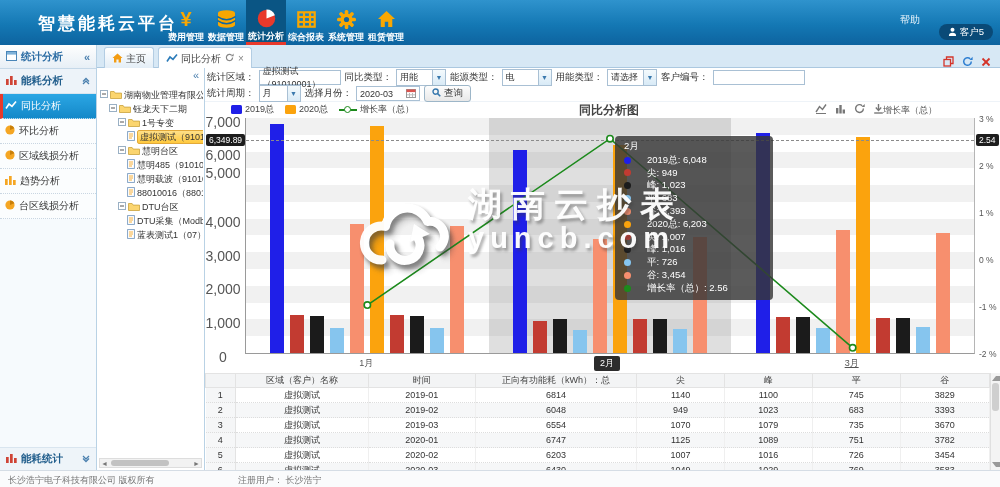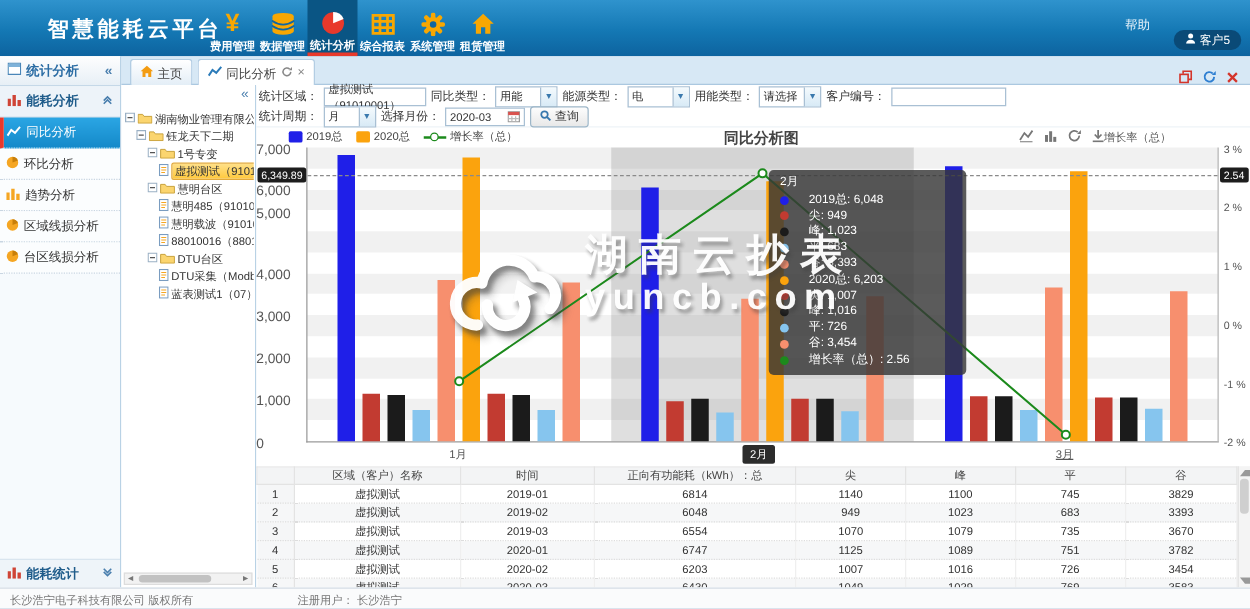--- a/index.html
+++ b/index.html
@@ -77,21 +77,21 @@
   .lg-line b{position:absolute;left:5px;top:1px;width:5px;height:5px;border-radius:50%;background:#fff;border:1.5px solid;}
   .ctools{position:absolute;left:610px;top:2px;display:flex;gap:8px;align-items:center;}
   .ctools span{cursor:pointer;display:flex;}
   .axisname{position:absolute;left:678px;top:3px;font-size:9px;color:#555;}
   .plotarea{position:absolute;left:40px;top:17px;width:728px;height:235px;
     border-left:1px solid #9a9a9a;border-bottom:1px solid #9a9a9a;border-right:1px solid #b5b5b5;box-sizing:content-box;}
   .band{position:absolute;left:0;width:100%;background:rgba(0,0,0,0.055);}
   .hl{position:absolute;top:0;height:100%;background:rgba(130,130,130,0.26);}
   .bar{position:absolute;cursor:pointer;}
   .dash{position:absolute;left:0;width:100%;border-top:1px dashed #8a8a8a;}
-  .yl{position:absolute;left:0;width:36px;text-align:left;font-size:11px;color:#555;}
+  .yl{position:absolute;left:0;width:36px;text-align:center;font-size:14px;color:#555;}
   .yr{position:absolute;left:774px;font-size:8.5px;color:#555;white-space:nowrap;}
   .xl{position:absolute;width:44px;text-align:center;font-size:9px;color:#555;}
   .badge{position:absolute;background:#1d1d1d;color:#fff;font-size:8.5px;padding:1px 3px;border-radius:2px;white-space:nowrap;z-index:6;}
   .xbadge{position:absolute;background:#2c2c2c;color:#fff;font-size:9px;padding:1px 6px;border-radius:2px;z-index:6;}
   .linesvg{position:absolute;left:0;top:0;overflow:visible;}
   .tooltip{position:absolute;left:410px;top:35px;width:158px;background:rgba(55,55,55,0.82);border-radius:4px;
     padding:4px 9px 5px 9px;color:#fff;font-size:9.5px;line-height:12.8px;z-index:40;box-sizing:border-box;}
   .tt-title{font-size:9.5px;margin-bottom:1px;}
   .tt-row{display:flex;align-items:center;gap:16px;white-space:nowrap;}
   .dot{width:7px;height:7px;border-radius:50%;display:inline-block;flex:none;}
@@ -286,35 +286,35 @@
           <span>同比分析</span>
         </div>
         <div class="sb-item">
           <span><svg width="10" height="10">
               <circle cx="5" cy="5" r="4.6" fill="#f5a623"></circle>
               <path d="M5 5 L5 0.4 A4.6 4.6 0 0 1 9.3 3.3 Z" fill="#c87f0a"></path>
             </svg></span>
           <span>环比分析</span>
         </div>
         <div class="sb-item">
+          <span><svg width="10" height="10">
+              <circle cx="5" cy="5" r="4.6" fill="#f5a623"></circle>
+              <path d="M5 5 L5 0.4 A4.6 4.6 0 0 1 9.3 3.3 Z" fill="#c87f0a"></path>
+            </svg></span>
+          <span>区域线损分析</span>
+        </div>
+        <div class="sb-item">
           <span><svg width="11" height="10">
               <g fill="#f5a623">
                 <rect x="0" y="4" width="2.7" height="6"></rect>
                 <rect x="4" y="1" width="2.7" height="9"></rect>
                 <rect x="8" y="5" width="2.7" height="5"></rect>
               </g>
             </svg></span>
           <span>趋势分析</span>
-        </div>
-        <div class="sb-item">
-          <span><svg width="10" height="10">
-              <circle cx="5" cy="5" r="4.6" fill="#f5a623"></circle>
-              <path d="M5 5 L5 0.4 A4.6 4.6 0 0 1 9.3 3.3 Z" fill="#c87f0a"></path>
-            </svg></span>
-          <span>区域线损分析</span>
         </div>
         <div class="sb-item">
           <span><svg width="10" height="10">
               <circle cx="5" cy="5" r="4.6" fill="#f5a623"></circle>
               <path d="M5 5 L5 0.4 A4.6 4.6 0 0 1 9.3 3.3 Z" fill="#c87f0a"></path>
             </svg></span>
           <span>台区线损分析</span>
         </div>
       </div>
     <div class="sb-bottom" id="sb-bottom">

